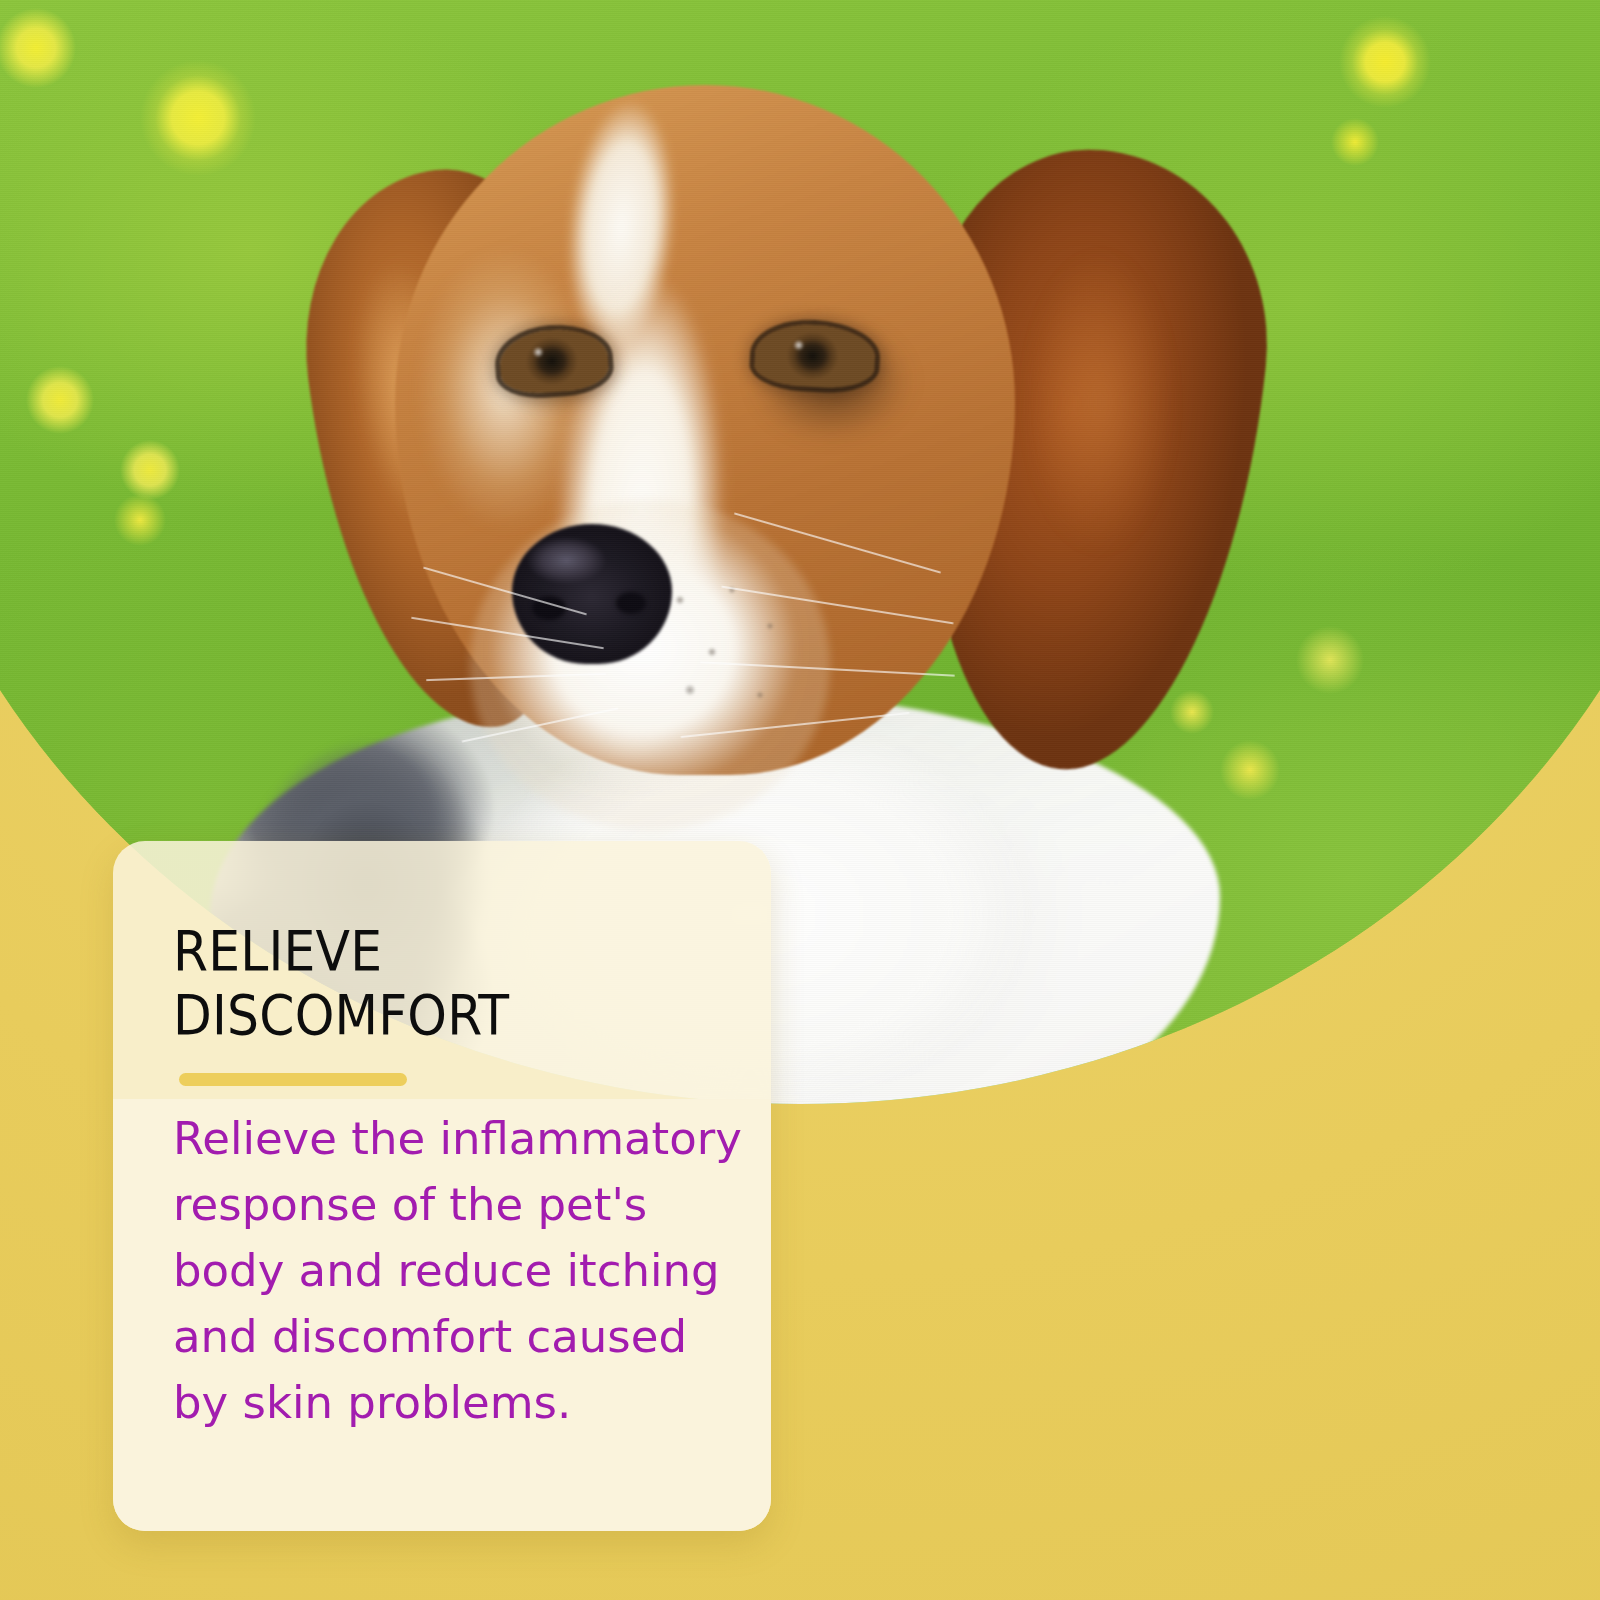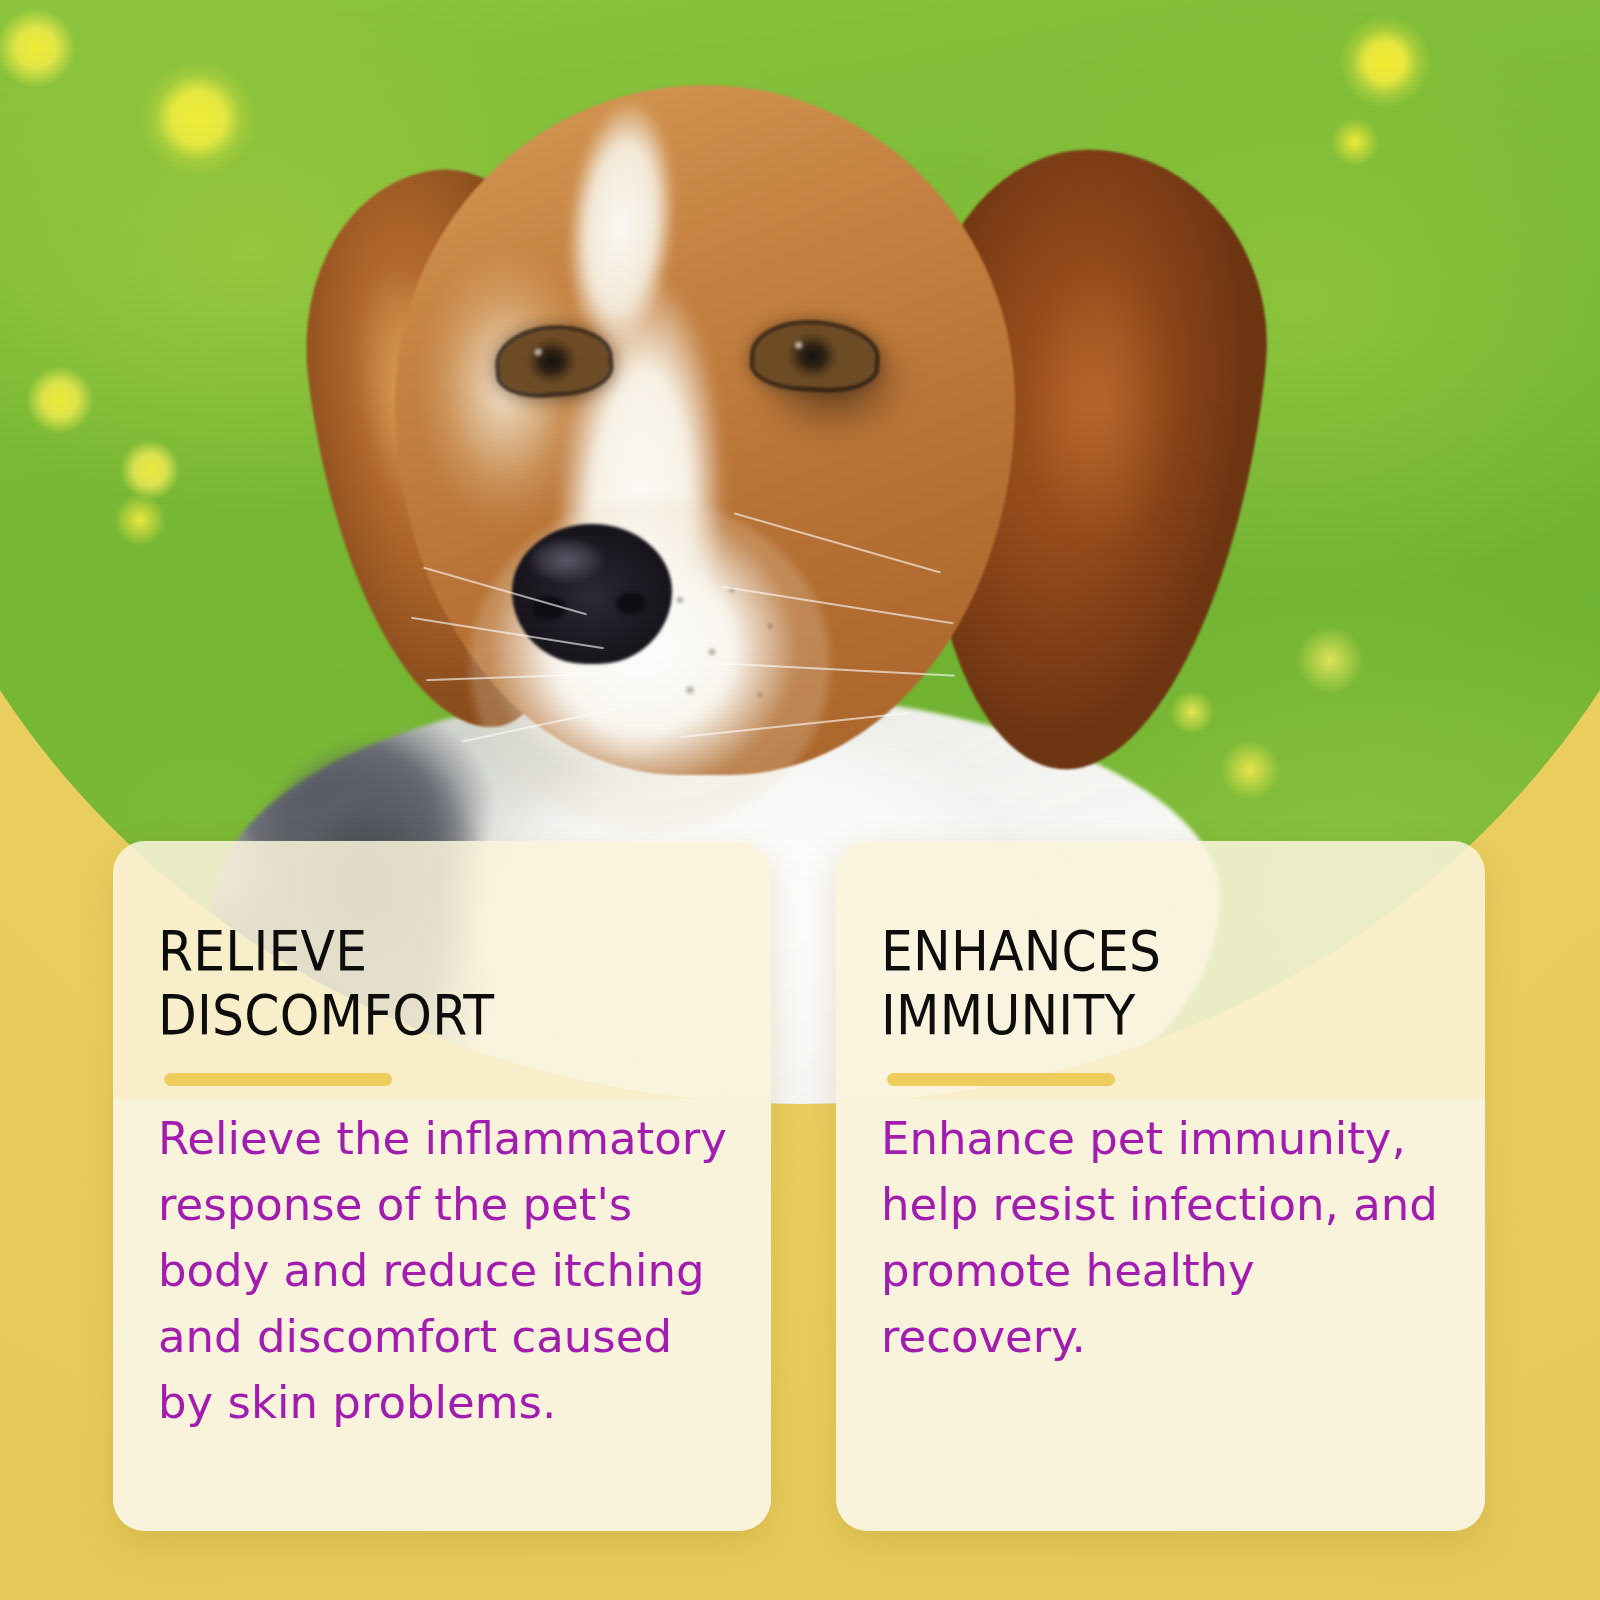--- a/index.html
+++ b/index.html
@@ -280,20 +280,21 @@
     left: 0; right: 0; bottom: 0;
     background: #faf3dc;
   }
   .card-left  .card-solid-fill { top: 258px; }
   .card-right .card-solid-fill { top: 258px; }
 
   .card-body {
     position: relative;
     z-index: 2;
     padding: 78px 0 0 45px;
+    margin-left: 15px;
   }
   .card-title {
     margin: 0;
     font-size: 56px;
     line-height: 1.14;
     letter-spacing: 0.2px;
     font-weight: 400;
     color: #0d0d0d;
     font-family: "DejaVu Sans", "Liberation Sans", sans-serif;
     font-stretch: condensed;
@@ -378,25 +379,14 @@
 DISCOMFORT</h2>
       <div class="accent-bar"></div>
       <p class="card-text">Relieve the inflammatory
 response of the pet's
 body and reduce itching
 and discomfort caused
 by skin problems.</p>
     </div>
   </div>
 
-  <div class="card card-right">
-    <div class="card-solid-fill"></div>
-    <div class="card-body">
-      <h2 class="card-title">ENHANCES
-IMMUNITY</h2>
-      <div class="accent-bar"></div>
-      <p class="card-text">Enhance pet immunity,
-help resist infection, and
-promote healthy recovery.</p>
-    </div>
-  </div>
 
 </div>
 
 </body></html>

